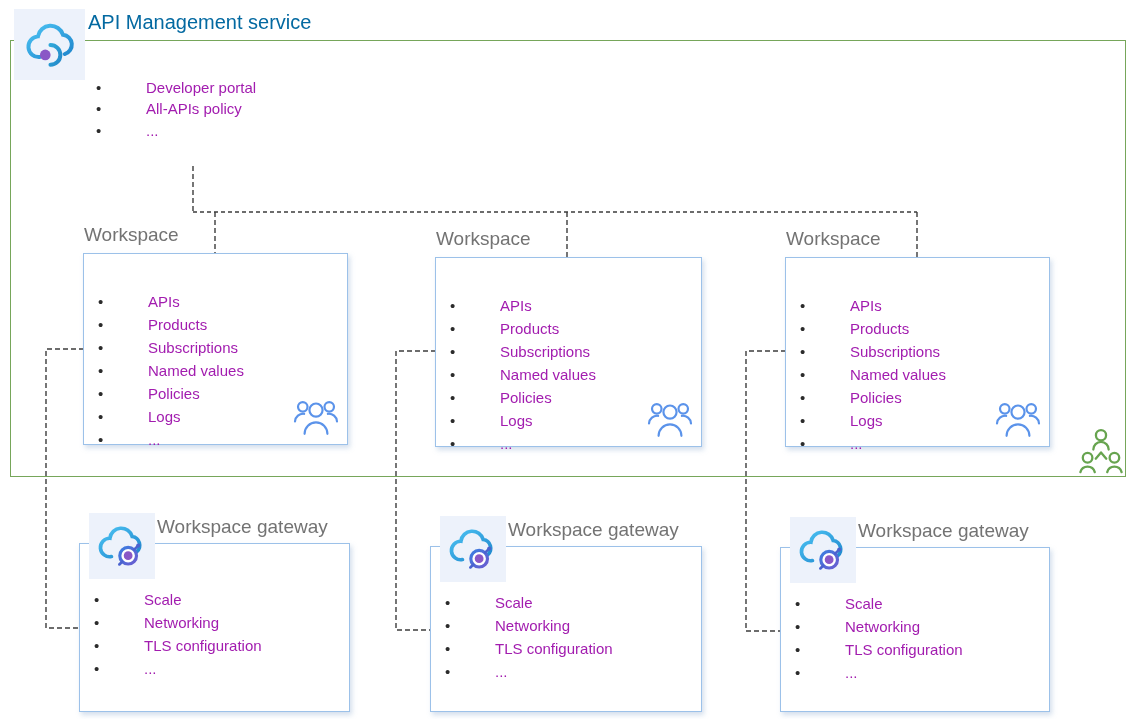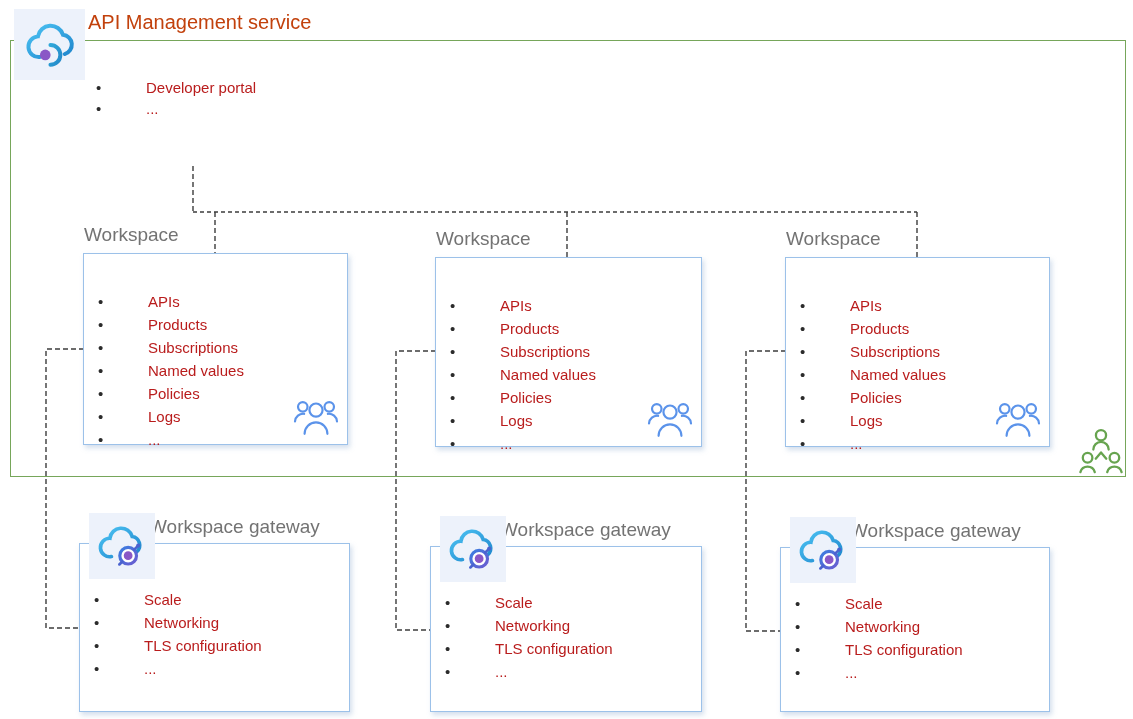--- a/index.html
+++ b/index.html
@@ -6,38 +6,38 @@
   #canvas{
     position:relative;width:1133px;height:719px;background:#ffffff;
     font-family:"Liberation Sans", sans-serif;overflow:hidden;
   }
   #connectors{position:absolute;left:0;top:0;z-index:2;pointer-events:none;}
   .service-box{
     position:absolute;left:10px;top:40px;width:1116px;height:437px;
     border:1.5px solid #76a65a;background:transparent;z-index:1;box-sizing:border-box;
   }
   .service-title{
-    position:absolute;left:88px;top:11px;font-size:20px;color:#c2410c;z-index:4;white-space:nowrap;
+    position:absolute;left:88px;top:11px;font-size:20px;color:#0369a1;z-index:4;white-space:nowrap;
   }
   .icon-tile{
     position:absolute;background:#edf2fb;z-index:3;display:flex;align-items:center;justify-content:center;
   }
   .apim-tile{left:14px;top:9px;width:71px;height:71px;}
   .panel{
     position:absolute;background:#ffffff;border:1.5px solid #9cc1e9;box-sizing:border-box;
     box-shadow:2px 3px 5px rgba(130,160,200,.35);z-index:3;
   }
   .panel-title{
     position:absolute;top:-30px;left:0;font-size:19px;color:#737373;white-space:nowrap;
   }
-  .gw-title{top:-28px;left:69px;}
+  .gw-title{top:-28px;left:77px;}
   .gw-tile{left:9px;top:-31px;width:66px;height:66px;}
   ul.bullets{
     list-style:none;margin:0;padding:0;position:absolute;
-    font-size:15px;color:#b91c1c;
+    font-size:15px;color:#a21caf;
   }
   ul.bullets li{position:relative;padding-left:50px;white-space:nowrap;}
   ul.bullets li::before{
     content:"\2022";position:absolute;left:0;top:0;color:#2b2b2b;font-size:15px;
   }
   .svc-list{left:96px;top:77px;z-index:4;}
   .svc-list li{line-height:21.4px;}
   .ws-list{left:14px;top:36px;}
   .ws-list li{line-height:23px;}
   .gw-list{left:14px;top:44px;}
@@ -85,20 +85,21 @@
         </linearGradient>
       </defs>
       <path d="M24,50 a12,12 0 1 1 -2,-24 a15,15 0 0 1 29,-2 a11.5,11.5 0 0 1 2,22.5" fill="none" stroke="url(#g1)" stroke-width="4.6" stroke-linecap="round"></path>
       <path d="M36.5,36 a11.5,11.5 0 0 1 0,23" fill="none" stroke="url(#g2)" stroke-width="4.6" stroke-linecap="round"></path>
       <circle cx="30.5" cy="47.5" r="6.2" fill="#8a57c6"></circle>
     </svg>
   </div>
 
   <ul class="bullets svc-list">
       <li>Developer portal</li>
+      <li>All-APIs policy</li>
       <li>...</li>
     </ul>
 
   <div class="panel ws1">
     <div class="panel-title">Workspace</div>
     <ul class="bullets ws-list">
         <li>APIs</li>
         <li>Products</li>
         <li>Subscriptions</li>
         <li>Named values</li>

